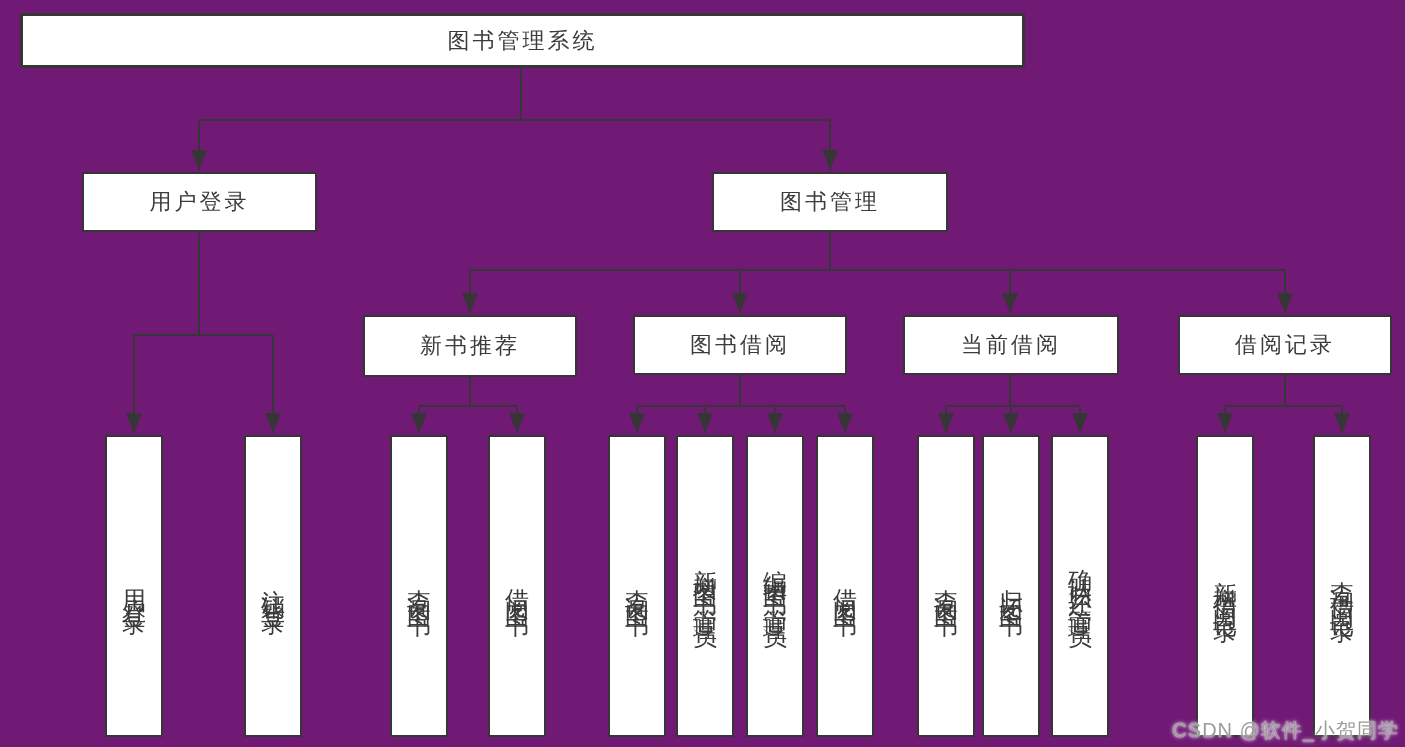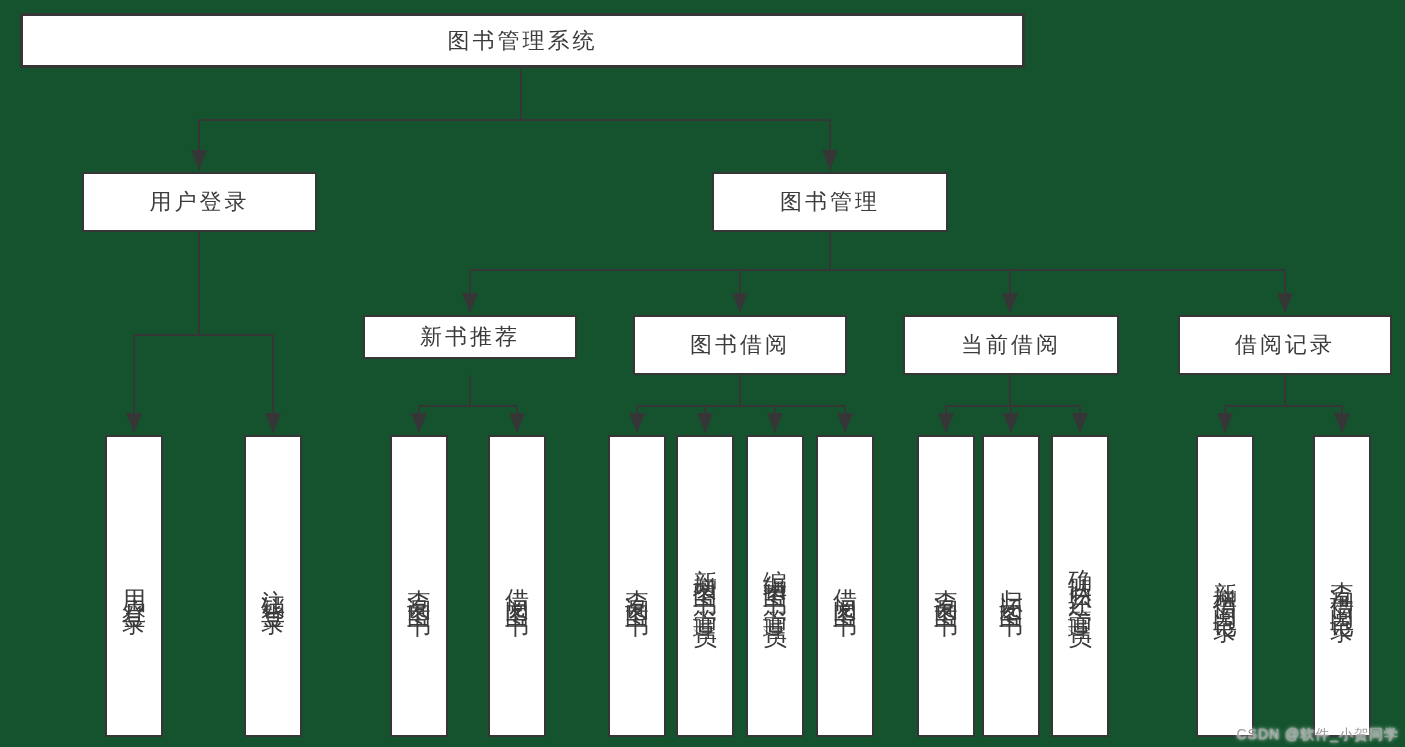--- a/index.html
+++ b/index.html
@@ -1,20 +1,20 @@
 <!DOCTYPE html>
 <html><head>
 <meta charset="utf-8">
 <style>
   html, body { margin: 0; padding: 0; background: #ffffff; }
   .stage {
     position: relative;
     width: 1405px;
     height: 747px;
-    background: #14532d;
+    background: #701a75;
     overflow: hidden;
     font-family: "Liberation Sans", sans-serif;
   }
   .connectors {
     position: absolute;
     left: 0; top: 0;
     z-index: 0;
   }
   .box {
     position: absolute;
@@ -41,21 +41,21 @@
     letter-spacing: 8px;
     line-height: 1;
     color: #3b3b3b;
     white-space: nowrap;
   }
   .watermark {
     position: absolute;
     right: 6px;
     bottom: 3px;
     z-index: 3;
-    font-size: 14px;
+    font-size: 20px;
     letter-spacing: 1px;
     color: #9a9a9a;
     text-shadow: 0 0 2px #ffffff, 0 0 4px #ffffff;
   }
 </style>
 </head>
 <body>
 
 <div class="stage">
 
@@ -99,21 +99,21 @@
     <span>图书管理系统</span>
   </div>
 
   <div class="box hbox" style="left:82px; top:172px; width:235px; height:60px;">
     <span>用户登录</span>
   </div>
   <div class="box hbox" style="left:712px; top:172px; width:236px; height:60px;">
     <span>图书管理</span>
   </div>
 
-  <div class="box hbox" style="left:363px; top:315px; width:214px; height:44px;">
+  <div class="box hbox" style="left:363px; top:315px; width:214px; height:62px;">
     <span>新书推荐</span>
   </div>
   <div class="box hbox" style="left:633px; top:315px; width:214px; height:60px;align-items:center;">
     <span>图书借阅</span>
   </div>
   <div class="box hbox" style="left:903px; top:315px; width:216px; height:60px;">
     <span>当前借阅</span>
   </div>
   <div class="box hbox" style="left:1178px; top:315px; width:214px; height:60px;">
     <span>借阅记录</span>

